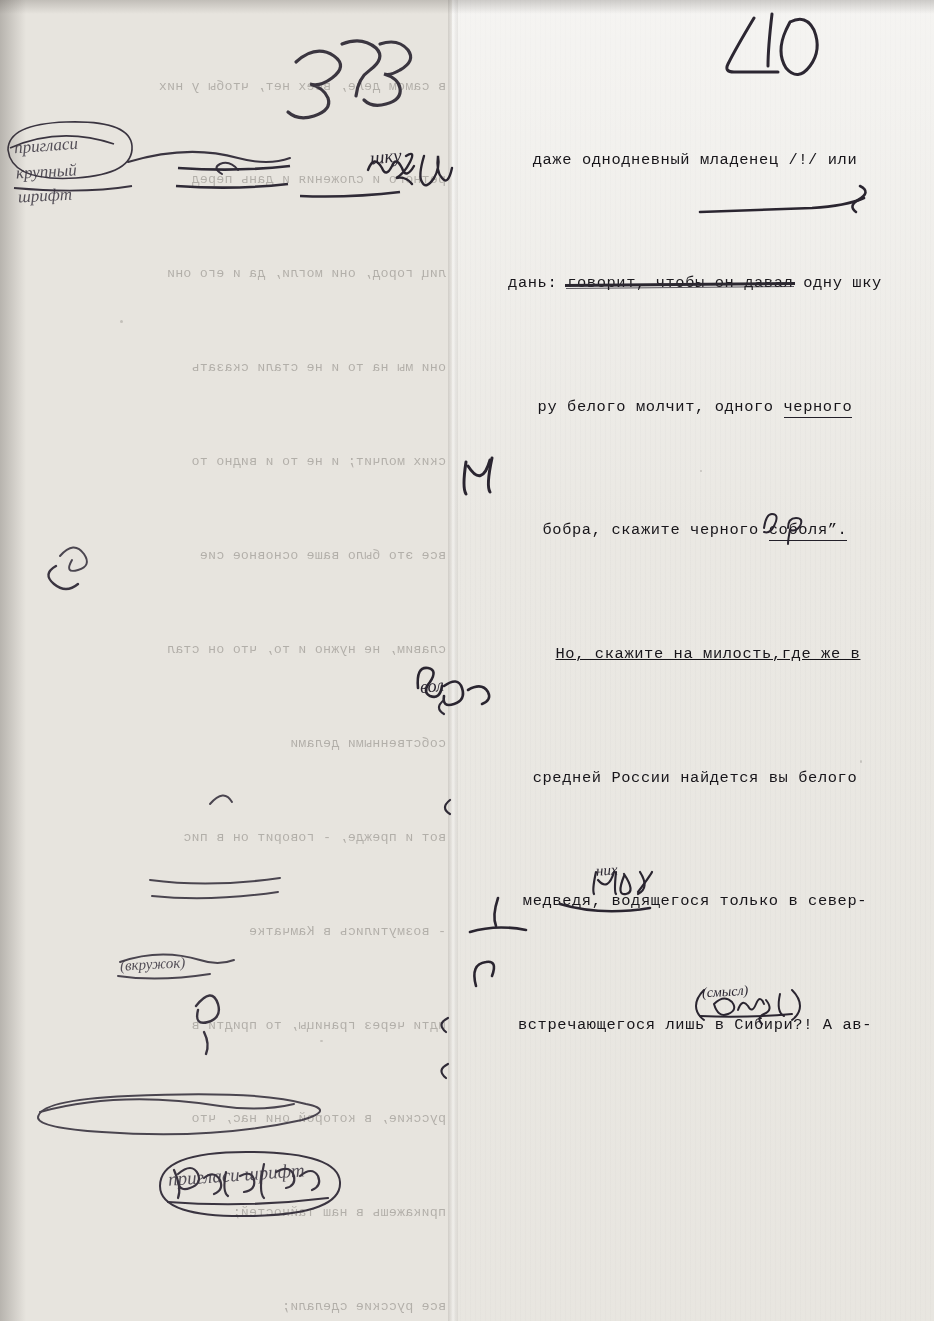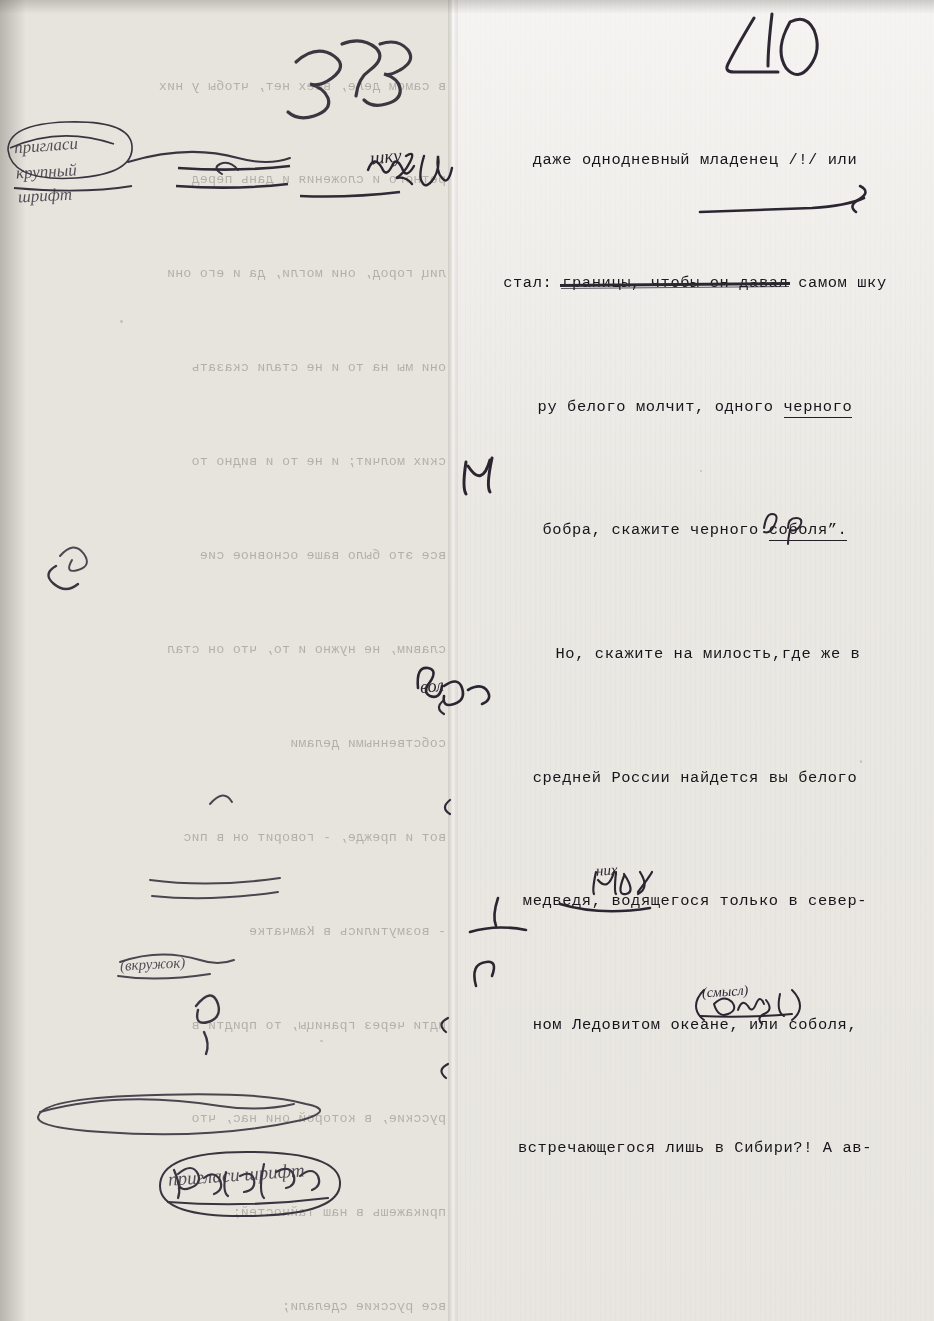--- a/index.html
+++ b/index.html
@@ -67,21 +67,21 @@
     font-size: 15.4px;
     line-height: 41.2px;
     letter-spacing: 0.6px;
     white-space: pre;
   }
   .tline {
     height: 41.2px;
     position: relative;
     text-align: center;
   }
-  .tline.indent { text-indent: 26px; }
+  .tline.indent { text-indent: 26px; text-decoration: underline; }
   
   .strike {
     position: relative;
     color: #1c1a1e;
   }
   .strike::after {
     content: "";
     position: absolute;
     left: -2px; right: -2px;
     top: 48%;
@@ -176,27 +176,26 @@
       
     </div>
   </div>
 
   <div class="fold"></div>
 
   <div id="recto">
     <div class="typed">
 
       <div class="tline"><span>даже однодневный младенец /!/ или</span></div>
-      <div class="tline"><span>стал: </span><span class="strike">границы, чтобы он давал</span><span> самом шку</span></div>
+      <div class="tline"><span>дань: </span><span class="strike">говорит, чтобы он давал</span><span> одну шку</span></div>
       <div class="tline"><span>ру белого молчит, одного </span><span class="uline">черного</span></div>
       <div class="tline"><span>бобра, скажите черного </span><span class="uline">соболя”.</span></div>
       <div class="tline indent"><span>Но, скажите на милость,где же в</span></div>
       <div class="tline"><span>средней России найдется вы белого</span></div>
       <div class="tline"><span>медведя, водящегося только в север-</span></div>
-      <div class="tline"><span>ном Ледовитом океане, или соболя,</span></div>
       <div class="tline"><span>встречающегося лишь в Сибири?! А ав-</span></div>
       
       
       
       
       
       
       
       
       

